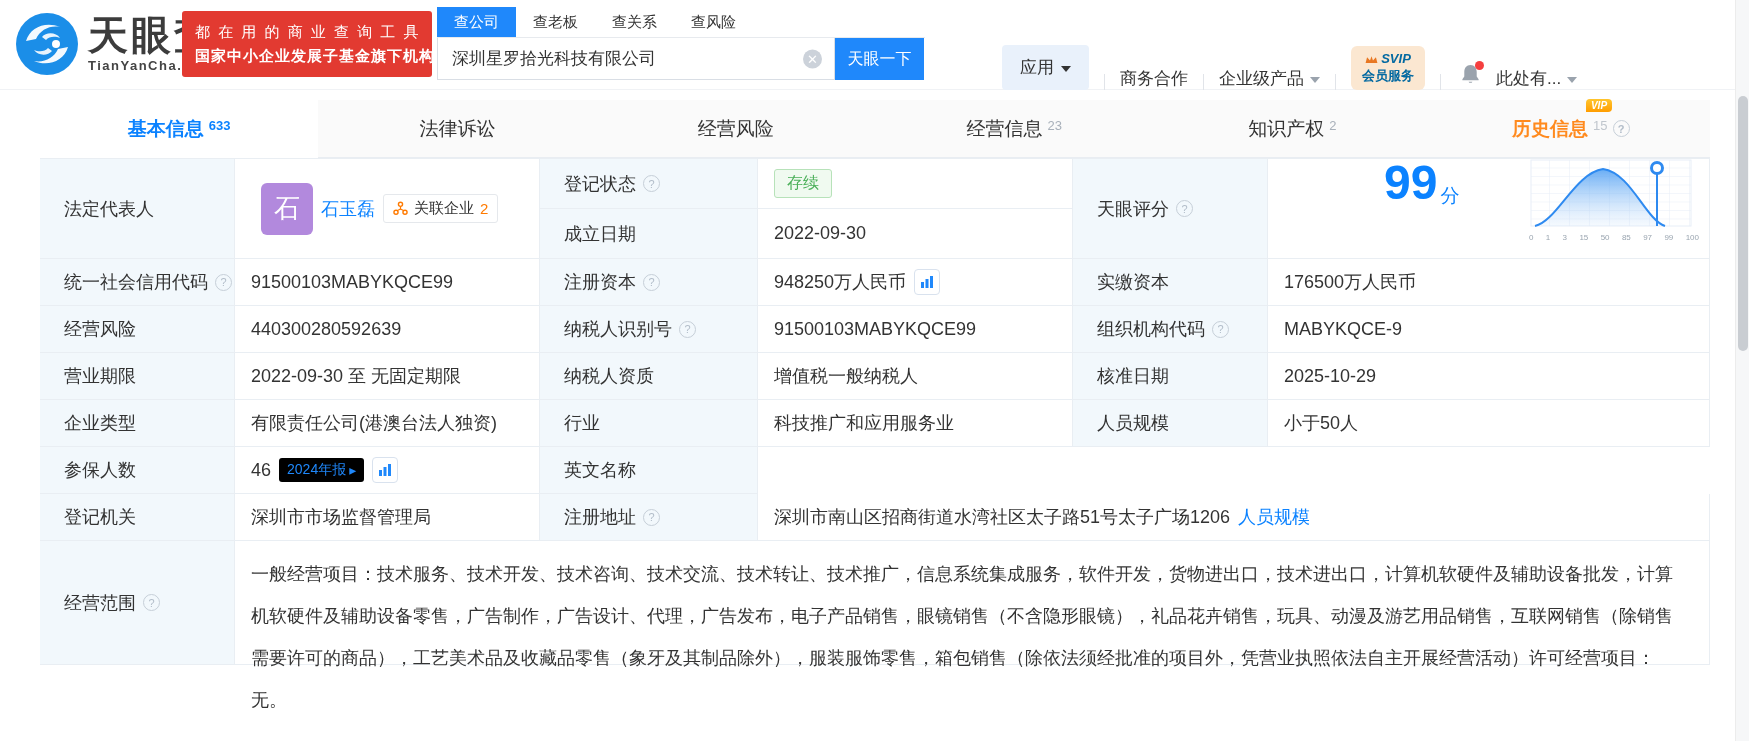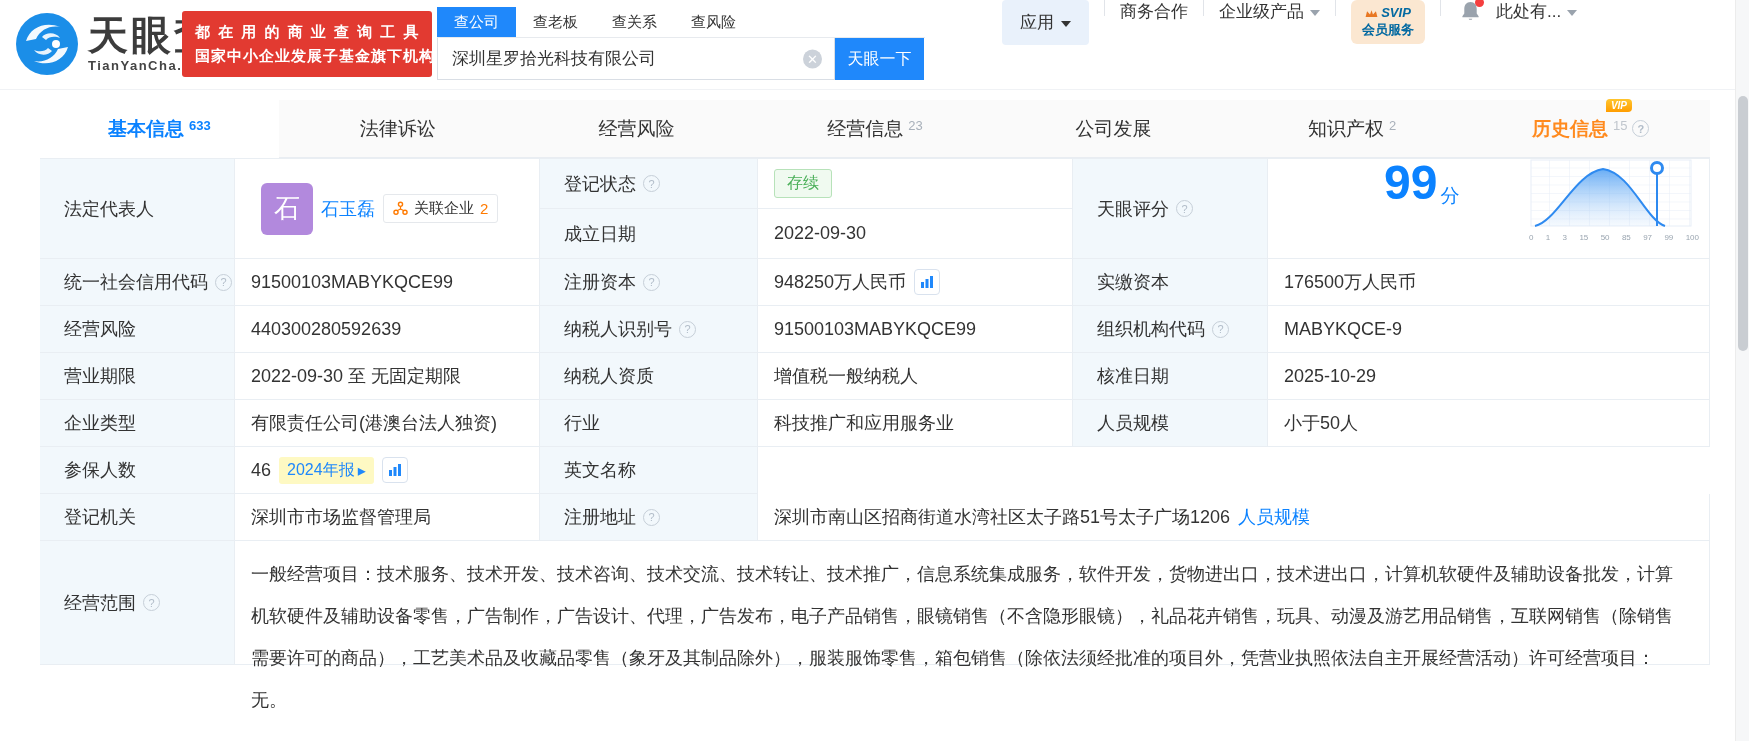--- a/index.html
+++ b/index.html
@@ -6,34 +6,34 @@
   html,body{width:1749px;height:741px;overflow:hidden}
   body{font-family:"Liberation Sans","DejaVu Sans",sans-serif;background:#fff;color:#333}
   .page{position:relative;width:1749px;height:741px;background:#fff}
 
   
   header{position:absolute;top:0;left:0;width:100%;height:90px;background:#fff;border-bottom:1px solid #f0f2f5}
   .logo{position:absolute;left:16px;top:13px;display:flex;align-items:center;gap:10px}
   .logo-cn{font-size:40px;font-weight:700;color:#3c3c3c;letter-spacing:3px;line-height:1}
   .logo-en{font-size:13px;font-weight:700;color:#444;letter-spacing:1.5px;margin-top:3px}
   .slogan{position:absolute;left:182px;top:11px;width:250px;height:66px;background:#e23a31;color:#fff;border-radius:3px;display:flex;flex-direction:column;justify-content:center;padding:0 13px;gap:5px}
-  .slogan .l1{font-size:15px;font-weight:700;letter-spacing:2px;white-space:nowrap}
+  .slogan .l1{font-size:15px;font-weight:400;letter-spacing:2px;white-space:nowrap}
   .slogan .l2{font-size:15px;font-weight:600;letter-spacing:1px;white-space:nowrap}
 
   .search{position:absolute;left:437px;top:7px;width:488px}
   .search-tabs{display:flex;height:31px;border-bottom:1px solid #e7eaee;font-size:15px}
   .stab{padding:0 17px;display:flex;align-items:center;color:#333;cursor:pointer}
   .stab.active{background:#1f88fb;color:#fff}
   .search-row{display:flex;height:42px}
   .search-input-wrap{position:relative;width:398px;height:42px;border:1px solid #d9dee5;border-top:none;background:#fff}
   .search-input-wrap input{width:100%;height:100%;border:none;outline:none;font-size:17px;color:#333;padding:0 42px 0 14px;font-family:inherit}
   .clear-btn{position:absolute;right:12px;top:50%;transform:translateY(-50%);width:19px;height:19px;border-radius:50%;background:#ccd2da;color:#fff;font-size:13px;line-height:19px;text-align:center;cursor:pointer}
   .search-btn{width:89px;height:42px;background:#1f88fb;color:#fff;font-size:16px;border:none;cursor:pointer;font-family:inherit}
 
-  .nav{position:absolute;left:1002px;top:0;height:90px;display:flex;align-items:flex-start;gap:15px;font-size:17px;color:#333;white-space:nowrap}
+  .nav{position:absolute;left:1002px;top:0;height:90px;display:flex;align-items:flex-end;gap:15px;font-size:17px;color:#333;white-space:nowrap}
   .app-chip{background:#e9f1fb;border-radius:4px;padding:11px 18px;display:flex;gap:7px;align-items:center;cursor:pointer}
   .caret{width:0;height:0;border-left:5px solid transparent;border-right:5px solid transparent;border-top:6px solid #333;margin-top:3px}
   .caret.gray{border-top-color:#9aa3ad}
   .vdiv{width:1px;height:16px;background:#e1e4e9}
   .navlink{display:flex;align-items:center;gap:6px;cursor:pointer}
   .svip{background:#fbe7d1;border-radius:6px;padding:5px 11px;text-align:center;line-height:1.3;color:#0369a1;font-weight:700;font-size:13px;cursor:pointer}
   .svip .top{display:flex;align-items:center;gap:3px;justify-content:center;font-style:italic}
   .bell{position:relative;cursor:pointer;margin-left:4px}
   .bell .dot{position:absolute;top:-2px;right:-3px;width:9px;height:9px;border-radius:50%;background:#f53f3f}
 
@@ -60,21 +60,21 @@
   .midrow{display:flex}
   .span-right{width:952px}
   .span-scope{width:1475px;align-items:flex-start;padding:12px 26px 12px 16px;line-height:42px;display:block}
   .qicon{width:17px;height:17px;border:1px solid #c6cfd8;border-radius:50%;color:#b2bdc9;font-size:11px;display:inline-flex;align-items:center;justify-content:center;flex:none;cursor:pointer}
   .avatar{width:52px;height:52px;border-radius:6px;background:#b289dd;color:#fff;font-size:26px;display:flex;align-items:center;justify-content:center;margin-left:10px;cursor:pointer}
   .link{color:#0b82ff;cursor:pointer;text-decoration:none}
   .rel-badge{display:flex;align-items:center;gap:6px;border:1px solid #e5e8ec;border-radius:3px;padding:4px 9px;font-size:15px;cursor:pointer;background:#fff}
   .rel-badge .num{color:#ff7a00}
   .status-badge{color:#4cb05a;background:#f0faf0;border:1px solid #b7e2b9;border-radius:3px;padding:3px 12px;font-size:16px}
   .chart-btn{width:26px;height:26px;border:1px solid #d9e2ee;border-radius:4px;display:inline-flex;align-items:center;justify-content:center;background:#fff;cursor:pointer;flex:none}
-  .report-chip{background:#fef9c3;color:#1f88fb;font-size:16px;padding:3px 8px;border-radius:3px;display:inline-flex;align-items:center;gap:3px;cursor:pointer}
+  .report-chip{background:#000000;color:#1f88fb;font-size:14px;padding:3px 8px;border-radius:3px;display:inline-flex;align-items:center;gap:3px;cursor:pointer}
   .gray{color:#999}
   .score-cell{display:flex;align-items:flex-start}
   .score-big{display:flex;align-items:flex-start;margin-left:116px}
   .score-num{font-size:48px;font-weight:700;color:#0b82ff;line-height:1}
   .score-unit{font-size:19px;color:#0b82ff;margin:24px 0 0 3px}
   .score-chart{margin-left:auto;margin-right:10px;width:170px}
   .score-axis{display:flex;justify-content:space-between;font-size:8px;color:#9aa5b0;padding:1px 0 0 0}
 
   
   .scrollbar{position:absolute;right:0;top:0;width:14px;height:741px;background:#f6f7f8;border-left:1px solid #ececec}
@@ -165,23 +165,20 @@
     </div>
     <div class="tab">
       <span>法律诉讼</span>
     </div>
     <div class="tab">
       <span>经营风险</span>
     </div>
     <div class="tab">
       <span>经营信息</span>
       <span class="count">23</span>
-    </div>
-    <div class="tab">
-      <span>公司发展</span>
     </div>
     <div class="tab">
       <span>知识产权</span>
       <span class="count">2</span>
     </div>
     <div class="tab history">
       <span class="lblwrap">
         <span>历史信息</span>
         <span class="vip-badge">VIP</span>
       </span>

